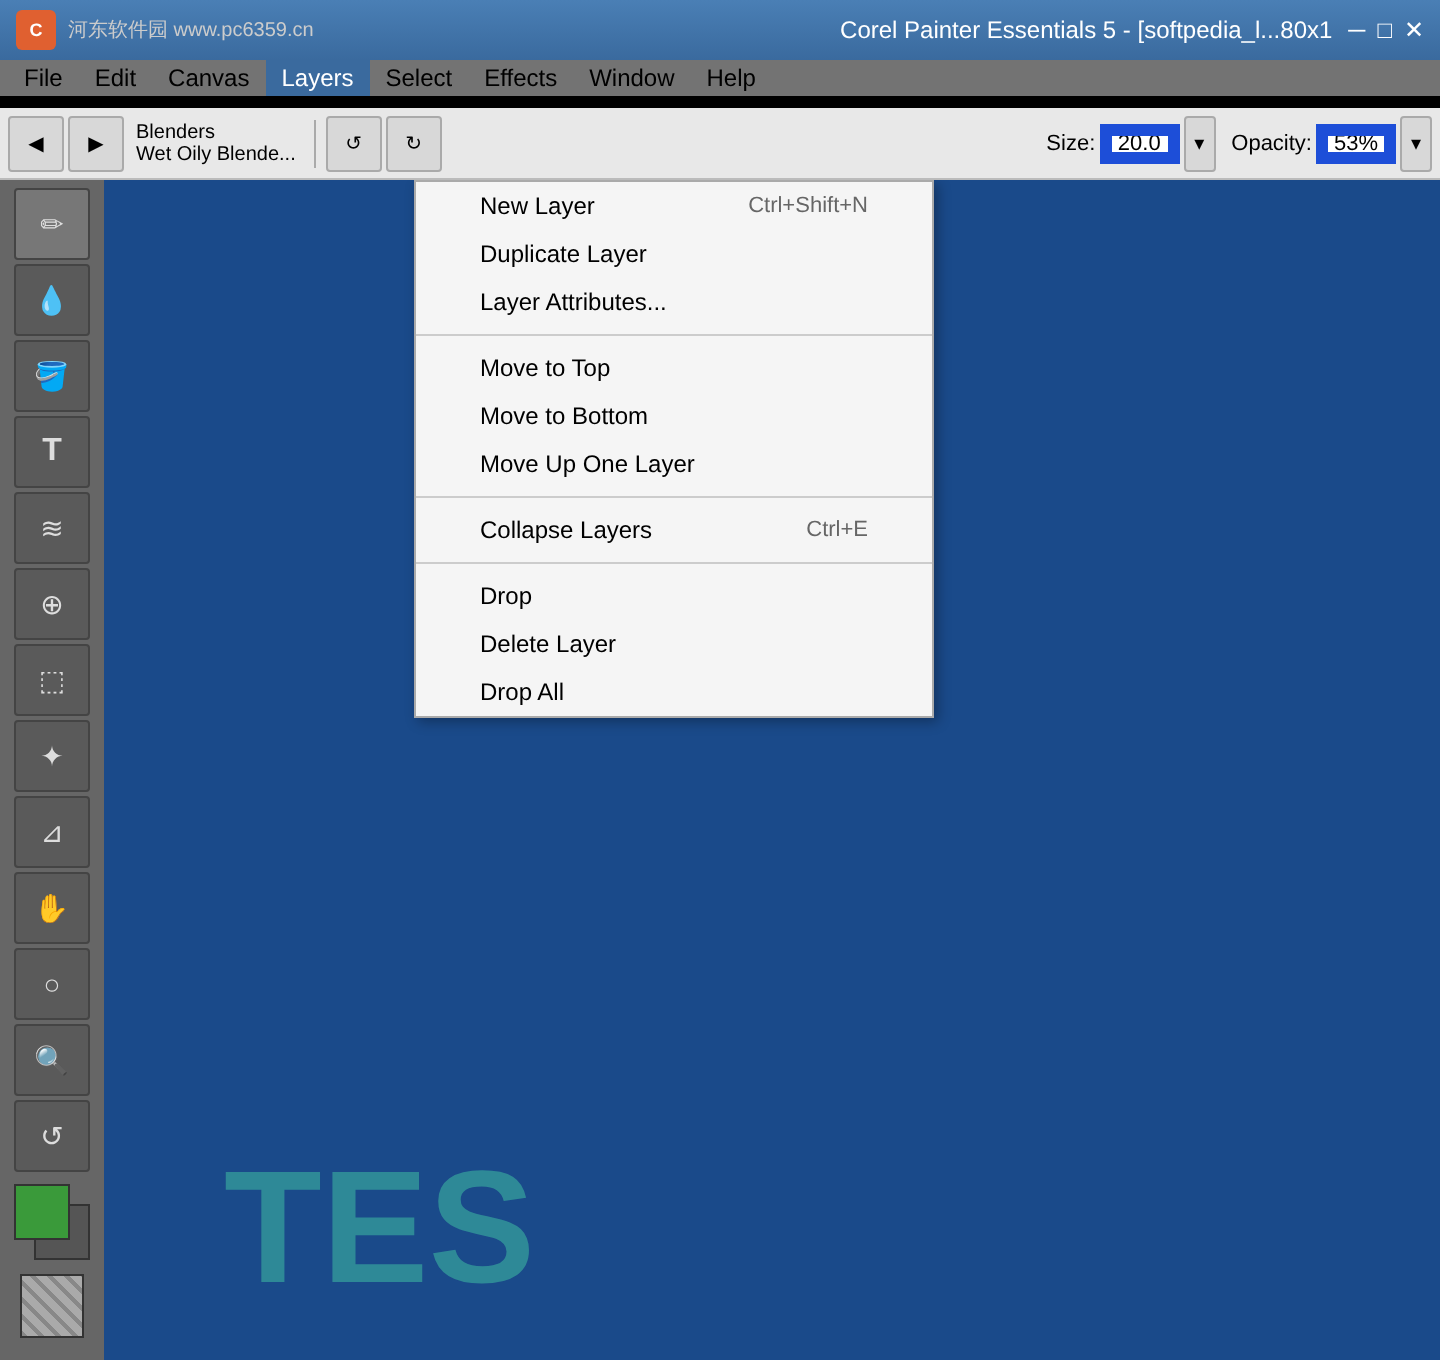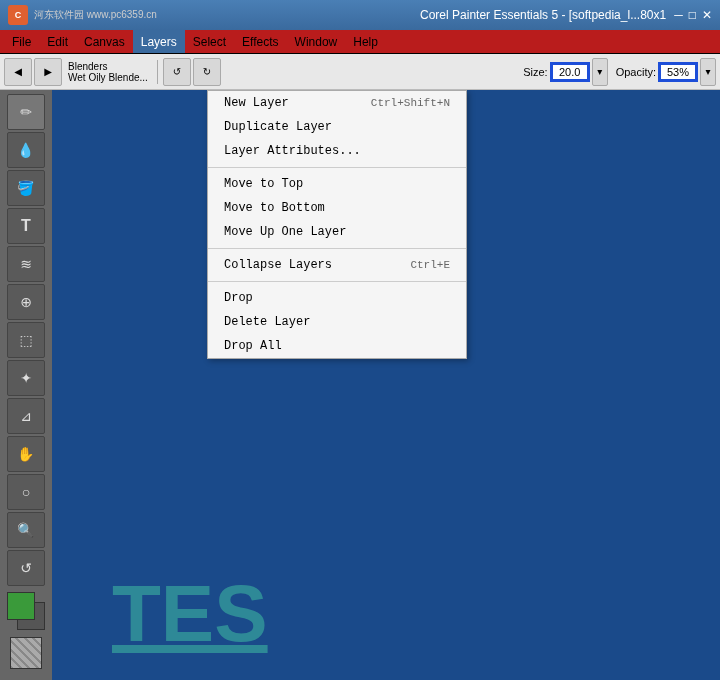--- a/index.html
+++ b/index.html
@@ -22,24 +22,24 @@
       margin-right: 6px;
       display: flex; align-items: center; justify-content: center;
       font-size: 9px; color: white; font-weight: bold;
     }
     .title-bar-text { flex: 1; text-align: right; font-size: 12px; }
     .title-bar-watermark { font-size: 10px; color: #ccc; margin-right: 24px; }
 
     
     .menu-bar {
       height: 24px;
-      background: #b91c1c;
-      display: flex;
-      align-items: center;
-      border-bottom: 1px solid #000000;
+      background: #737373;
+      display: flex;
+      align-items: center;
+      border-bottom: 6px solid #000000;
       padding: 0 4px;
     }
     .menu-item {
       padding: 2px 8px;
       font-size: 12px;
       cursor: pointer;
       height: 100%;
       display: flex;
       align-items: center;
     }
@@ -64,21 +64,21 @@
       border: 1px solid #aaa;
       border-radius: 2px;
       cursor: pointer;
       display: flex; align-items: center; justify-content: center;
       font-size: 10px;
     }
     .toolbar-separator { width: 1px; height: 24px; background: #aaa; margin: 0 3px; }
     .toolbar-label { font-size: 11px; margin-left: 6px; }
     .toolbar-input {
       width: 40px; height: 20px;
-      border: 3px solid #1d4ed8;
+      border: 6px solid #1d4ed8;
       font-size: 11px;
       padding: 0 2px;
       text-align: center;
     }
     .toolbar-spacer { flex: 1; }
 
     
     .main-area {
       display: flex;
       height: calc(680px - 30px - 24px - 36px);
@@ -139,42 +139,40 @@
       font-family: Arial Black, sans-serif;
     }
     .test-text {
       position: absolute;
       bottom: 20px;
       left: 60px;
       font-size: 80px;
       font-weight: 900;
       color: rgba(60, 180, 160, 0.6);
       font-family: Arial Black, sans-serif;
-      text-decoration: underline;
     }
 
     
     .dropdown-menu {
       position: absolute;
       top: 0px;
       left: 155px;
       background: #f5f5f5;
       border: 1px solid #aaa;
       box-shadow: 2px 2px 6px rgba(0,0,0,0.3);
       min-width: 260px;
       z-index: 1000;
     }
     .dropdown-item {
-      padding: 5px 16px;
+      padding: 5px 32px;
       font-size: 12px;
       cursor: pointer;
       display: flex;
       justify-content: space-between;
       align-items: center;
-      font-family: Liberation Mono, monospace;
     }
     .dropdown-separator { height: 1px; background: #ccc; margin: 4px 0; }
     .dropdown-shortcut { color: #666; font-size: 11px; margin-left: 20px; }
 
     
     .blenders-panel {
       position: absolute;
       top: 0;
       left: 52px;
       background: #e0e0e0;

